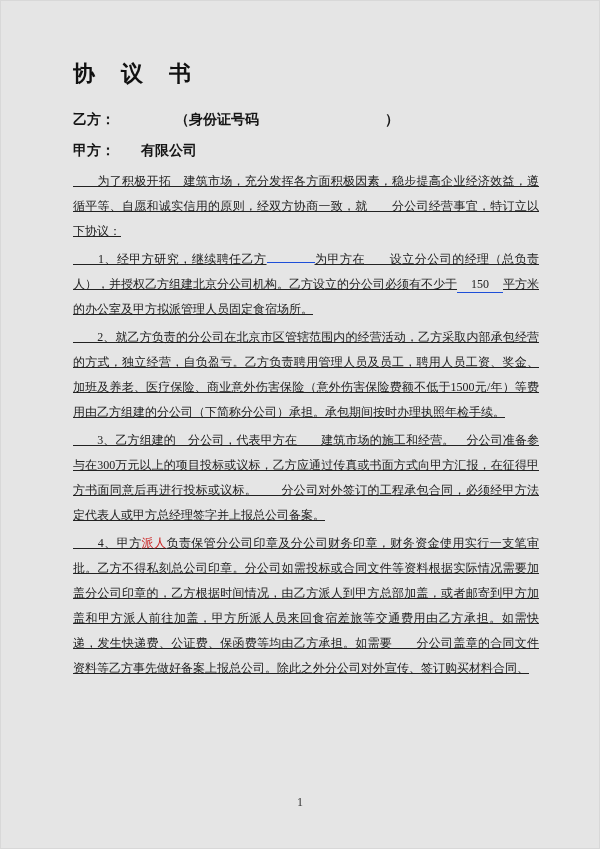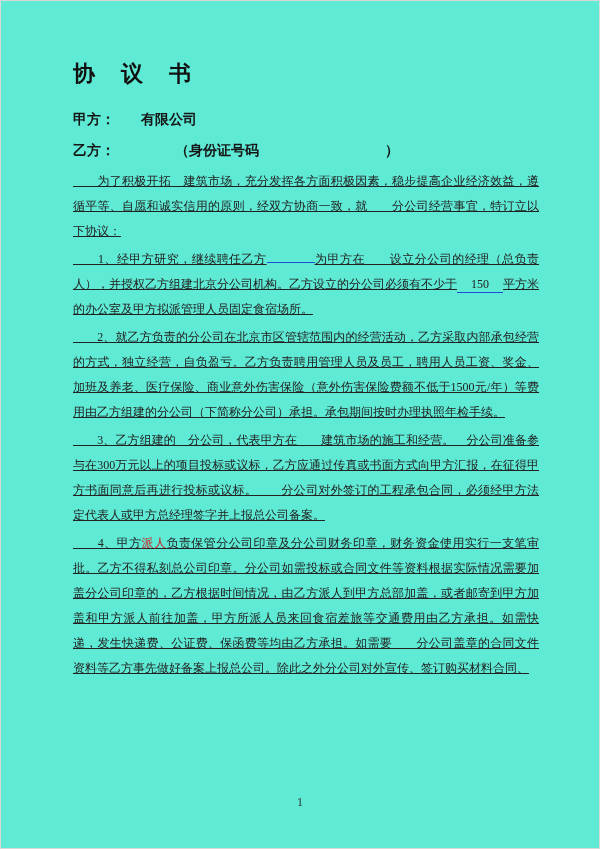--- a/index.html
+++ b/index.html
@@ -1,21 +1,21 @@
 <!DOCTYPE html>
 <html><head>
 <meta charset="utf-8">
 <style>
   html, body { margin: 0; padding: 0; background: #ffffff; }
   body { font-family: "Liberation Serif", serif; }
   .page {
     width: 600px;
     height: 849px;
     box-sizing: border-box;
-    background: #5eead4;
+    background: #e5e5e5;
     border: 1px solid #d8d8d8;
     position: relative;
     overflow: hidden;
   }
   .content {
     padding: 58px 60px 0 72px;
     color: #1c1c1c;
   }
   .doc-title {
     font-size: 22px;
@@ -60,23 +60,23 @@
   }
 </style>
 </head>
 <body>
 
 <div class="page">
   <div class="content">
 
     <h1 class="doc-title">协　议　书</h1>
 
+    <p class="party"><span>乙方：</span><span class="gap-b">（身份证号码　　　　　　　　　）</span></p>
+
     <p class="party"><span>甲方：</span><span class="gap-a">有限公司</span></p>
-
-    <p class="party"><span>乙方：</span><span class="gap-b">（身份证号码　　　　　　　　　）</span></p>
 
     <p class="para">　　为了积极开拓　建筑市场，充分发挥各方面积极因素，稳步提高企业经济效益，遵循平等、自愿和诚实信用的原则，经双方协商一致，就　　分公司经营事宜，特订立以下协议：</p>
 
 
     <p class="para"><span>　　1、经甲方研究，继续聘任乙方</span><span class="blank blank-name"></span><span>为甲方在　　设立分公司的经理（总负责人），并授权乙方组建北京分公司机构。乙方设立的分公司必须有不少于</span><span class="blank blank-num">150</span><span>平方米的办公室及甲方拟派管理人员固定食宿场所。</span></p>
 
     <p class="para">　　2、就乙方负责的分公司在北京市区管辖范围内的经营活动，乙方采取内部承包经营的方式，独立经营，自负盈亏。乙方负责聘用管理人员及员工，聘用人员工资、奖金、加班及养老、医疗保险、商业意外伤害保险（意外伤害保险费额不低于1500元/年）等费用由乙方组建的分公司（下简称分公司）承担。承包期间按时办理执照年检手续。</p>
 
     <p class="para">　　3、乙方组建的　分公司，代表甲方在　　建筑市场的施工和经营。　分公司准备参与在300万元以上的项目投标或议标，乙方应通过传真或书面方式向甲方汇报，在征得甲方书面同意后再进行投标或议标。　　分公司对外签订的工程承包合同，必须经甲方法定代表人或甲方总经理签字并上报总公司备案。</p>
 

